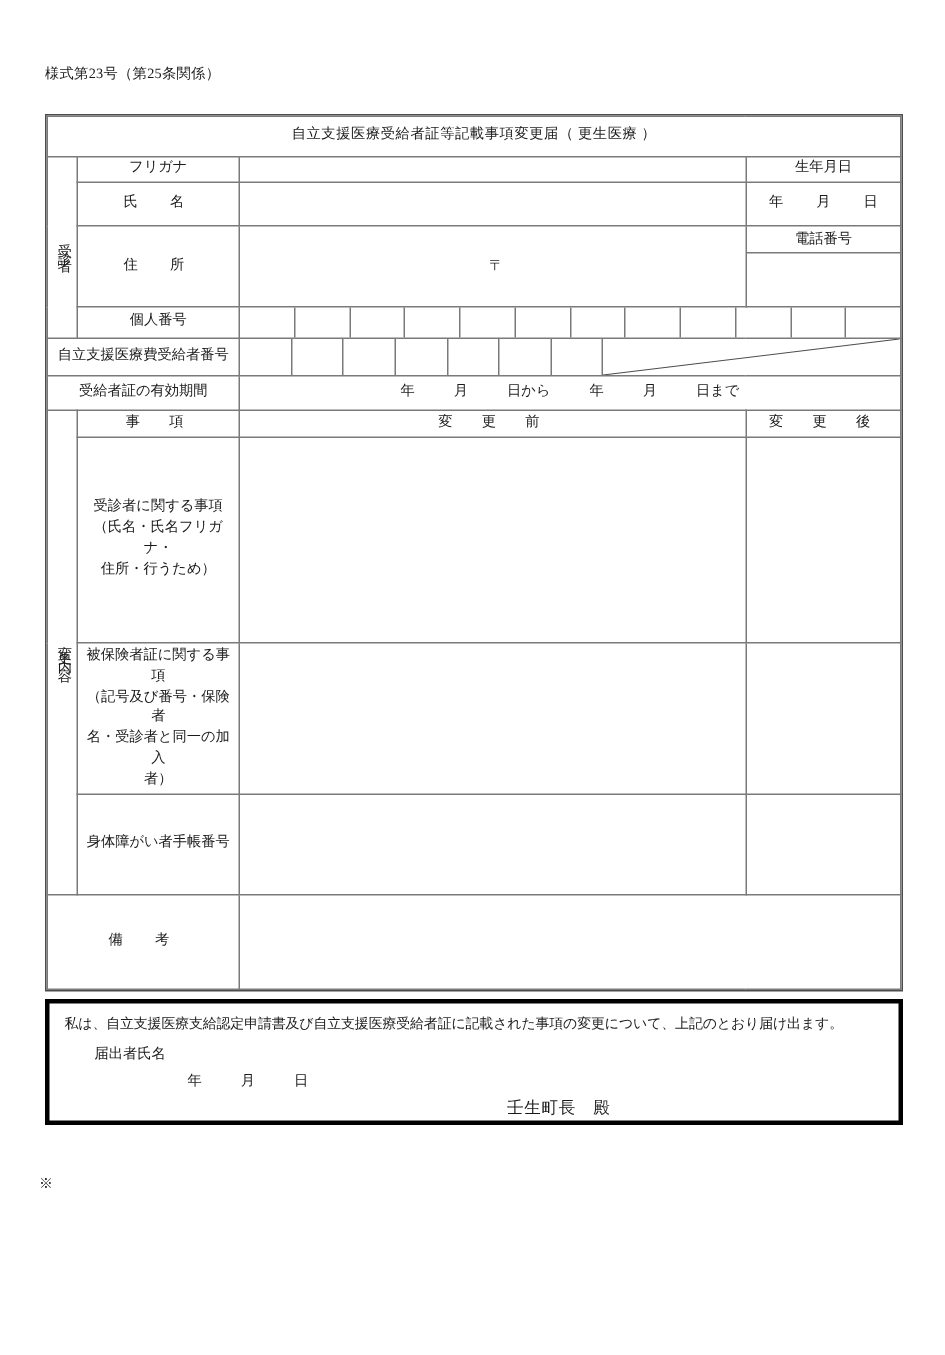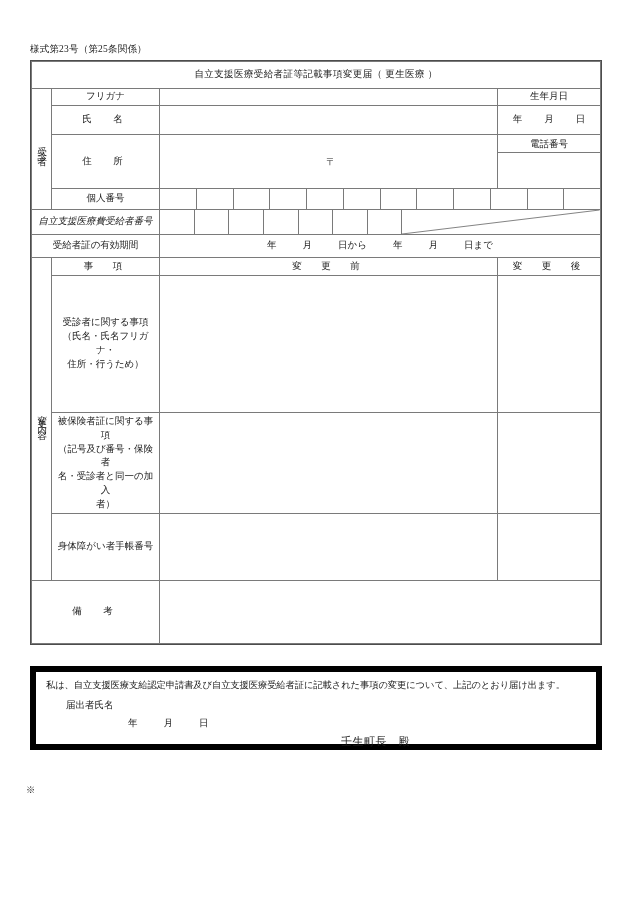--- a/index.html
+++ b/index.html
@@ -30,21 +30,21 @@
     top: 43px;
     font-size: 9.5px;
     letter-spacing: 0.2px;
     white-space: nowrap;
   }
 
   
   .frame {
     position: absolute;
     left: 30px;
-    top: 60px;
+    top: 76px;
     width: 572px;
     border: 1px solid #4d4d4d;
     box-sizing: border-box;
   }
 
   table.grid {
     border-collapse: collapse;
     width: 100%;
     table-layout: fixed;
   }
@@ -103,21 +103,21 @@
     width: 100%;
     height: 100%;
   }
   .numbox {
     flex: 1 1 0;
     border-right: 1px solid #7a7a7a;
     box-sizing: border-box;
   }
   .numbox:last-child { border-right: none; }
 
-  .rcv-row-cell { height: 24px; position: relative; padding: 0; font-style: italic; }
+  .rcv-row-cell { height: 24px; position: relative; padding: 0; }
   .rcv-boxes {
     position: absolute;
     left: 0; top: 0; bottom: 0;
     width: 55.1%;
     display: flex;
   }
   .rcv-boxes .numbox { border-right: 1px solid #7a7a7a; }
   .diag {
     position: absolute;
     right: 0; top: 0; bottom: 0;
@@ -142,21 +142,21 @@
   .remarks-row { height: 62px; }
   .remarks-lbl { letter-spacing: 6px; }
 
   
   .decl {
     position: absolute;
     left: 30px;
     top: 666px;
     width: 572px;
     height: 84px;
-    border: 6px solid #000000;
+    border: 3px solid #000000;
     box-sizing: border-box;
   }
   .decl-text {
     position: absolute;
     left: 10px;
     top: 7px;
     font-size: 9.3px;
     white-space: nowrap;
     letter-spacing: -0.1px;
   }

